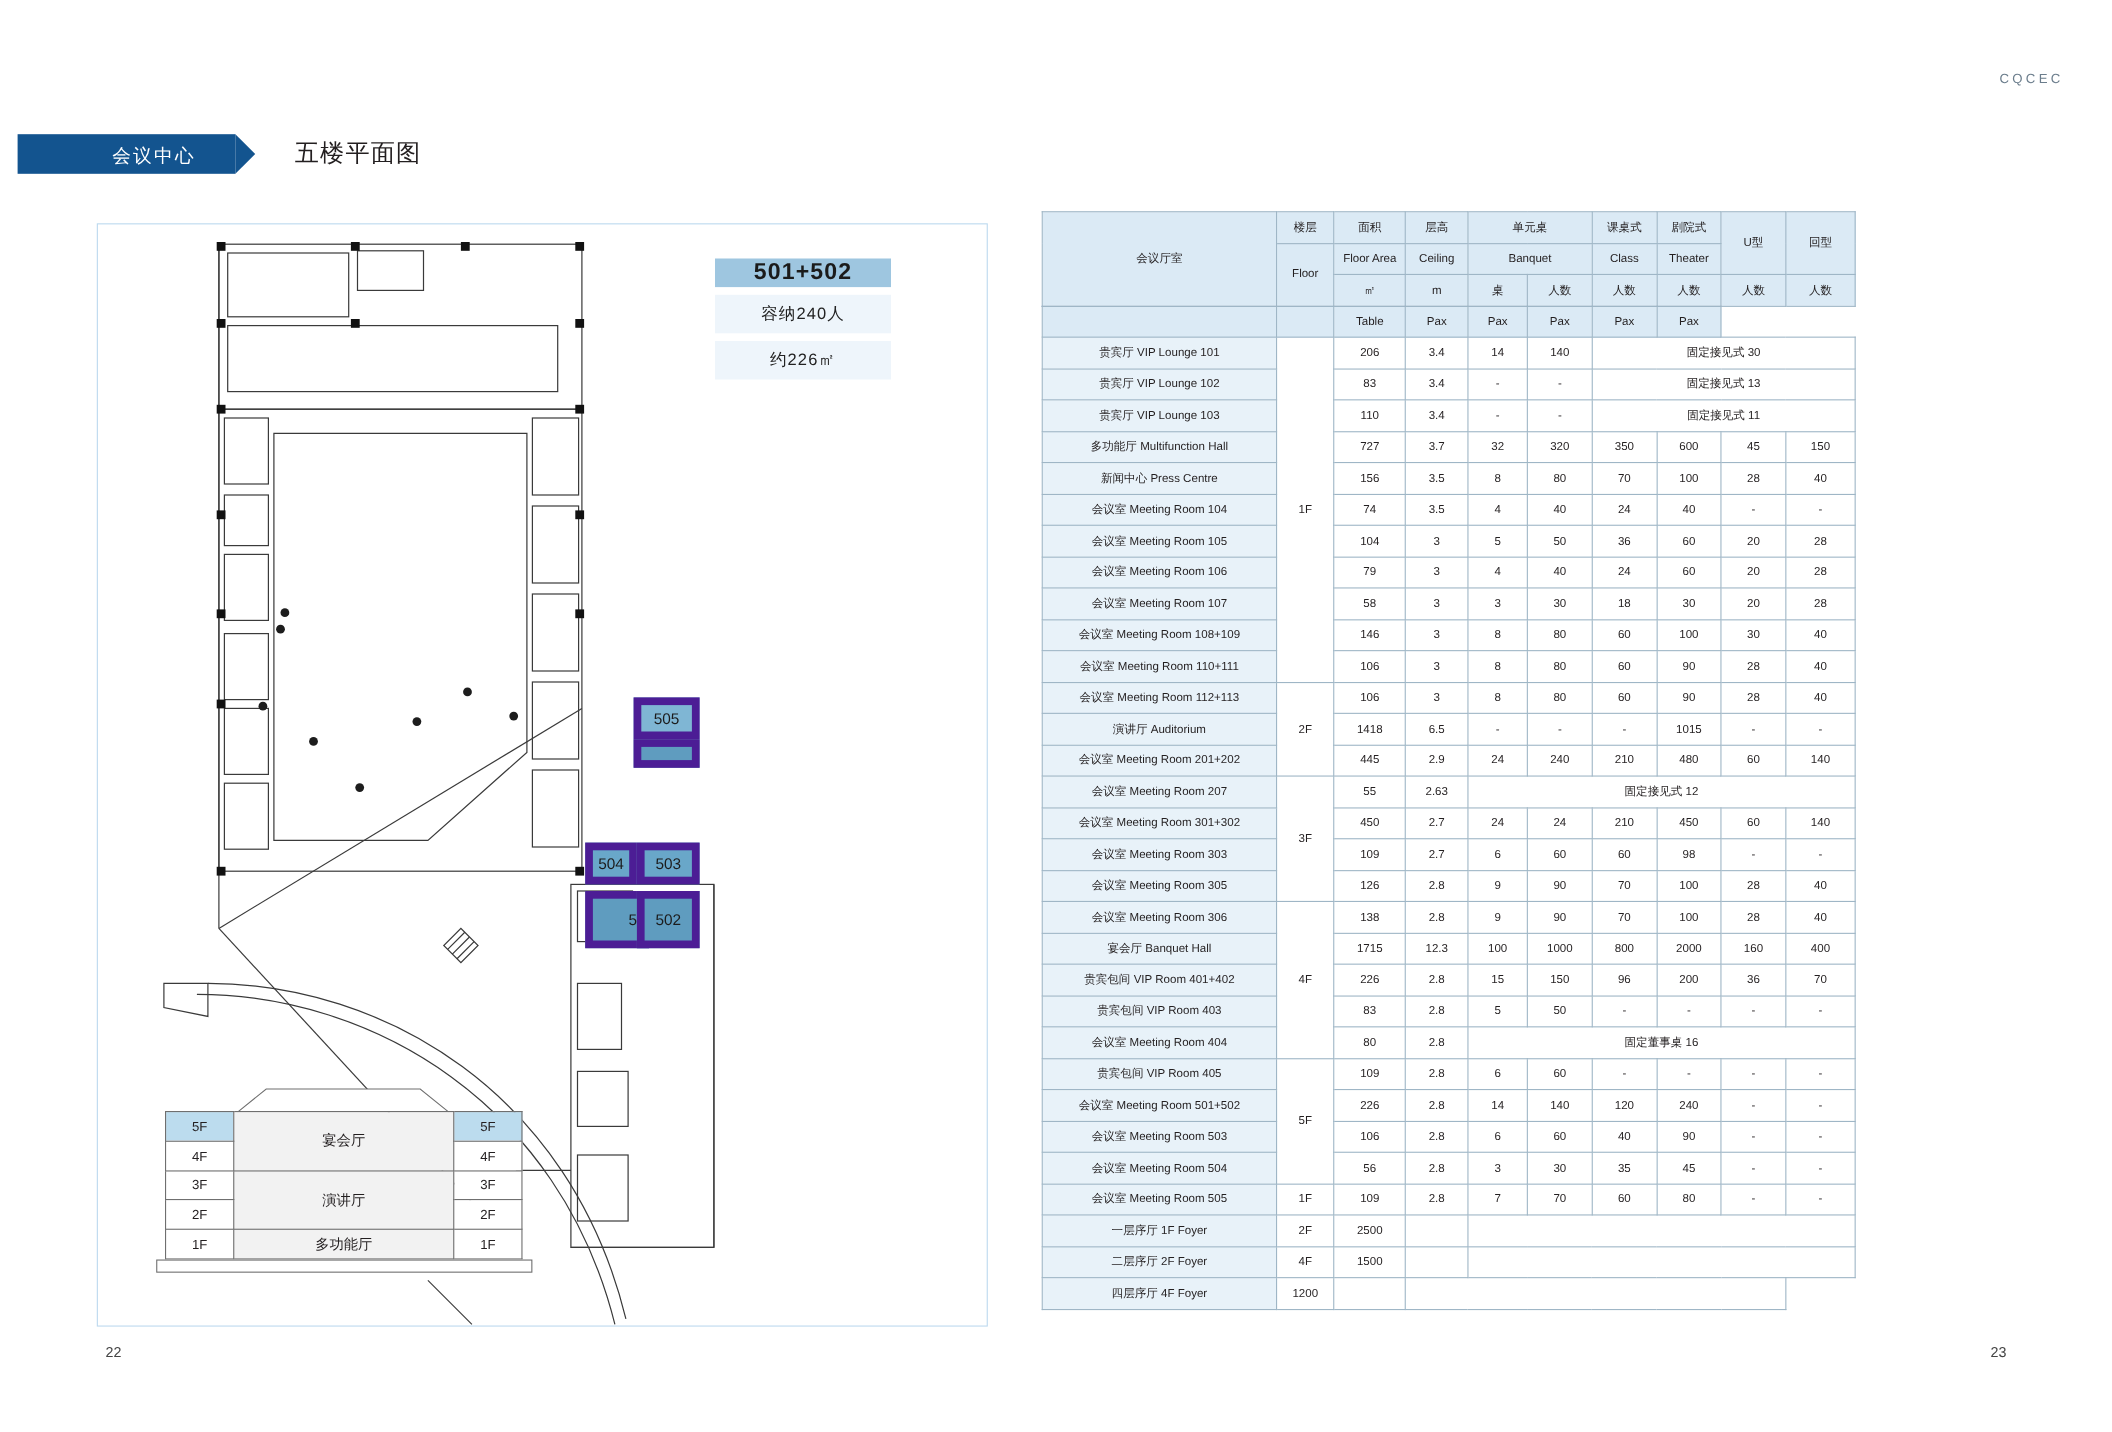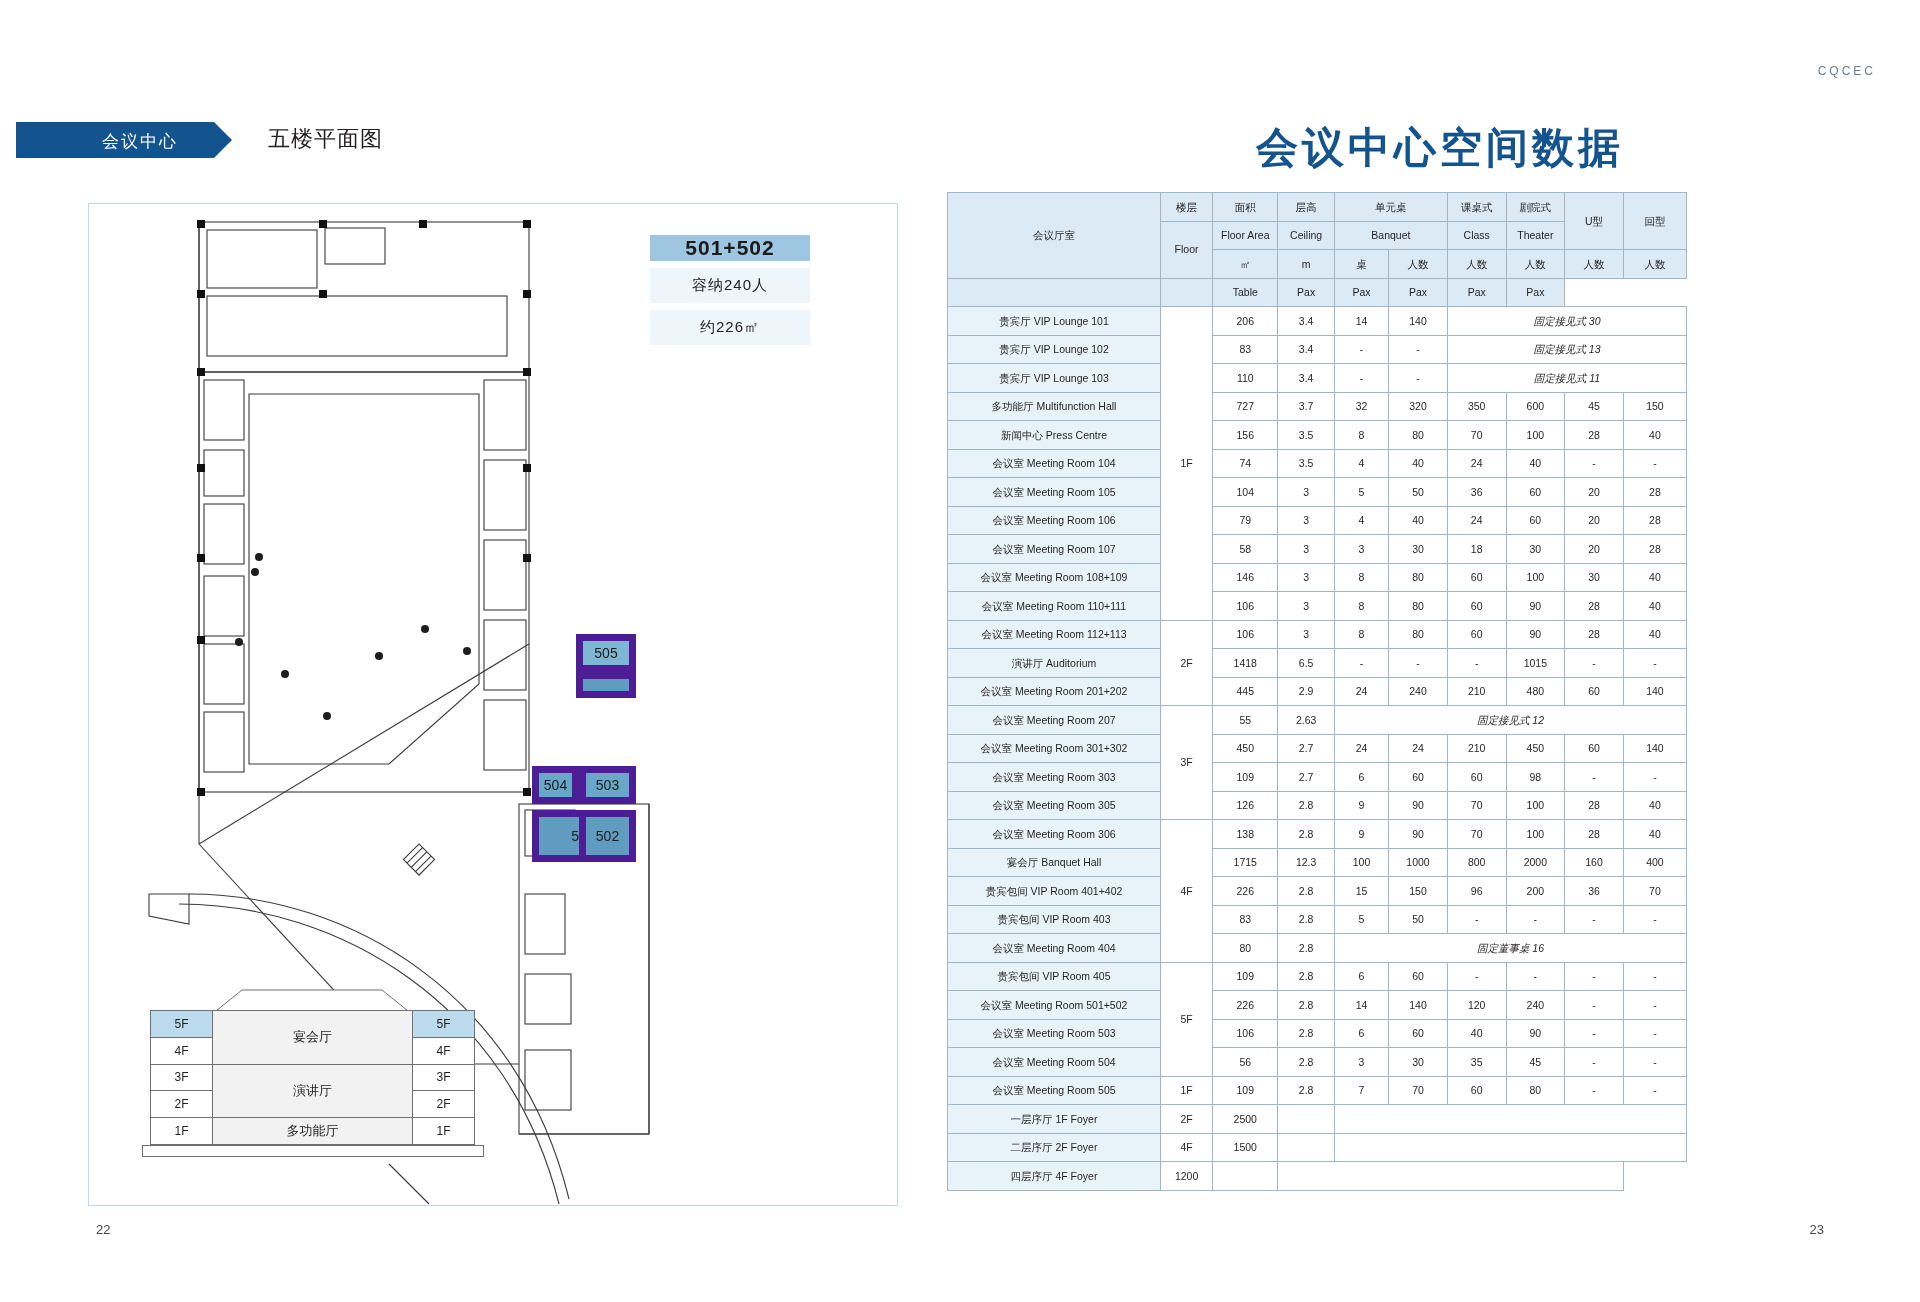--- a/index.html
+++ b/index.html
@@ -102,21 +102,21 @@
     border-collapse:collapse; width:740px; font-size:10.5px; color:#231f20;
     table-layout:fixed;
   }
   table.data th, table.data td{
     border:1px solid #9fb6c6; text-align:center; padding:0; height:28.5px;
     line-height:1.15;
   }
   table.data thead th{ background:#dbeaf5; font-weight:normal; font-size:10.5px; }
   table.data td.name{ background:#e8f2f9; text-align:center; font-size:10.5px; }
   table.data td.floor{ background:#fff; }
-  table.data td.span{ text-align:center;font-style:italic; }
+  table.data td.span{ text-align:center; }
   col.c-name{ width:196px; }
   col.c-floor{ width:48px; }
   col.c-area{ width:60px; }
   col.c-ceil{ width:52px; }
   col.c-tbl{ width:50px; }
   col.c-pax{ width:54px; }
   col.c-class{ width:54px; }
   col.c-theater{ width:54px; }
   col.c-u{ width:54px; }
   col.c-hollow{ width:58px; }
@@ -273,21 +273,20 @@
           </tbody>
       </table>
     </div>
     <div class="elev-base"></div>
 
     <div class="folio-left">22</div>
   </div>
 
   <div class="right-page">
     <div class="cqcec">CQCEC</div>
-    <div class="right-title">会议中心空间数据</div>
 
     <div class="tbl-wrap">
       <table class="data">
         <colgroup>
           <col class="c-name">
             <col class="c-floor">
             <col class="c-area">
             <col class="c-ceil">
           <col class="c-tbl">
             <col class="c-pax">

